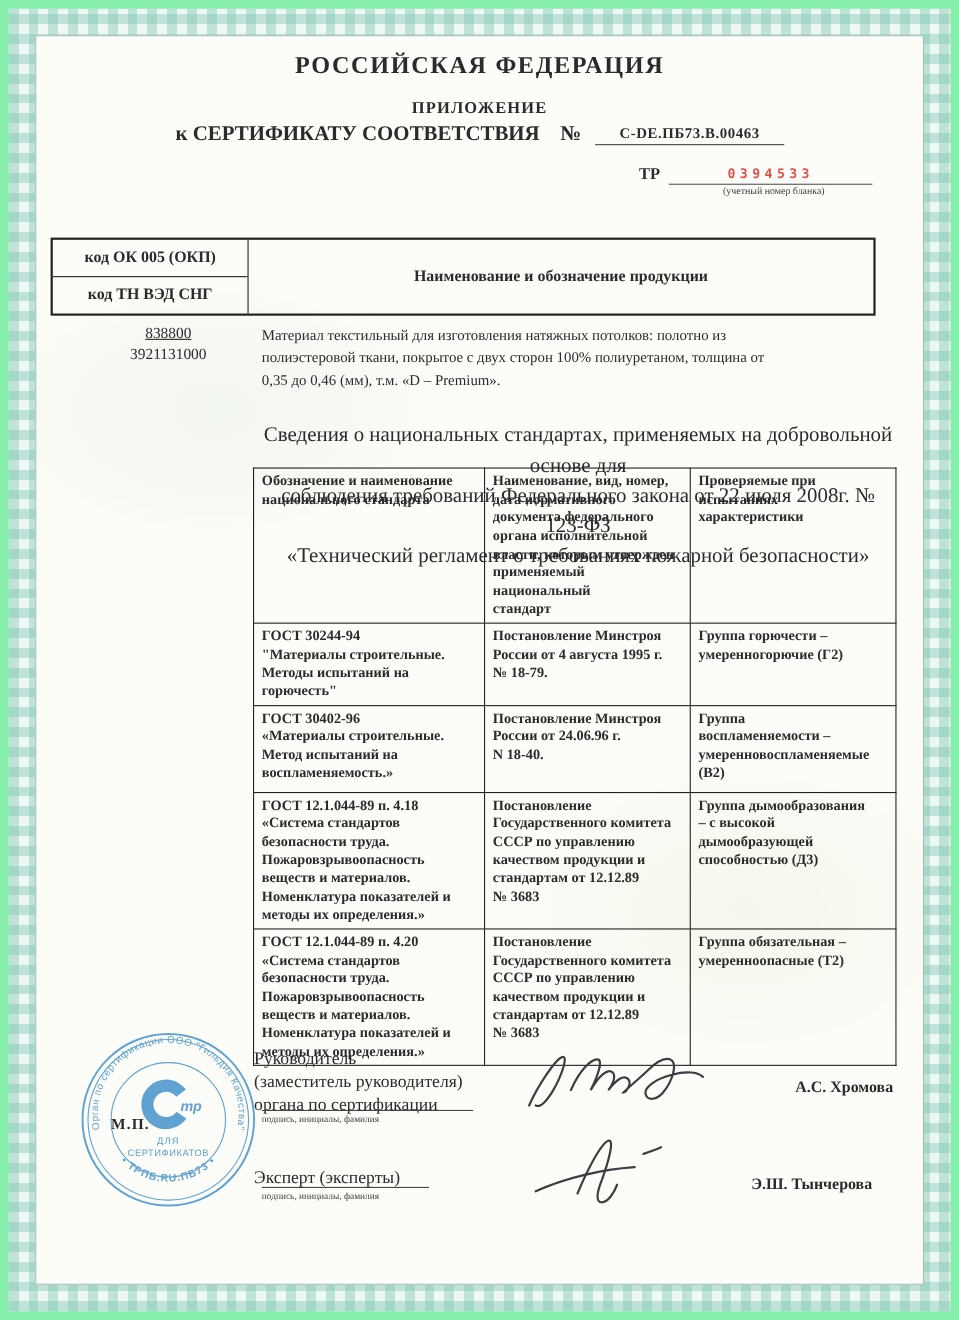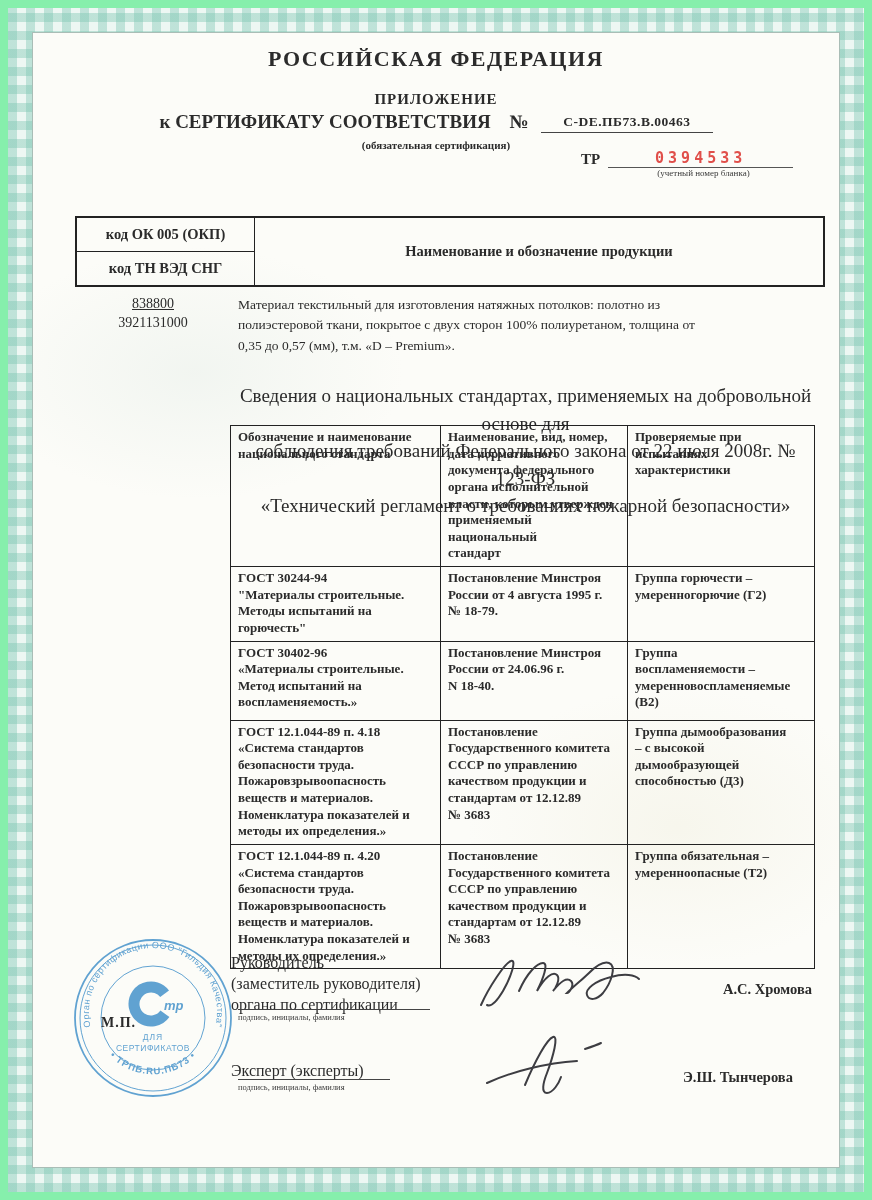--- a/index.html
+++ b/index.html
@@ -32,25 +32,25 @@
   .cert-line { position:absolute; top:78px; left:0; right:0; text-align:center;
     font-size:19px; font-weight:bold; white-space:nowrap; }
   .cert-no { display:inline-block; font-size:13.5px; letter-spacing:.5px;
     border-bottom:1px solid #444; padding:0 22px 2px 22px; vertical-align:2px; }
   .oblig { position:absolute; top:106px; left:0; right:0; text-align:center;
     font-size:11px; font-weight:bold; }
   .tr-block { position:absolute; top:116px; left:548px; }
   .tr-label { display:inline-block; font-size:15px; font-weight:bold; vertical-align:bottom; }
   .tr-num-wrap { display:inline-block; width:185px; text-align:center;
     border-bottom:1px solid #555; margin-left:8px; }
-  .tr-num { font-family:"DejaVu Sans Mono", monospace; font-size:15px; font-weight:bold;
+  .tr-num { font-family:"DejaVu Sans Mono", monospace; font-size:12px; font-weight:bold;
     letter-spacing:4px; color:#e04f4a; }
   .tr-caption { width:185px; margin-left:30px; text-align:center; font-size:9px; color:#3a3a3a; }
   
-  .codes-box { position:absolute; top:183px; left:42px; width:750px; height:71px;
+  .codes-box { position:absolute; top:183px; left:13px; width:750px; height:71px;
     border:2px solid #222; display:flex; }
   .codes-box .left { width:178px; border-right:1.5px solid #222; display:flex; flex-direction:column; }
   .codes-box .left .cell { flex:1; display:flex; align-items:center; justify-content:center;
     font-size:14.5px; font-weight:bold; }
   .codes-box .left .cell:first-child { border-bottom:1.5px solid #222; }
   .codes-box .right { flex:1; display:flex; align-items:center; justify-content:center;
     font-size:14.5px; font-weight:bold; }
   
   .code-col { position:absolute; top:262px; left:31px; width:178px; text-align:center;
     font-size:14px; line-height:1.35; }
@@ -88,41 +88,40 @@
   <div class="ribbon"></div>
   <div class="inner">
 
     <div class="hdr-country">РОССИЙСКАЯ ФЕДЕРАЦИЯ</div>
     <div class="hdr-app">ПРИЛОЖЕНИЕ</div>
     <div class="cert-line">
       <span>к СЕРТИФИКАТУ СООТВЕТСТВИЯ</span>
       <span style="margin:0 8px 0 14px;">№</span>
       <span class="cert-no">С-DE.ПБ73.В.00463</span>
     </div>
-    <div class="oblig">(обязательная сертификация)</div>
     <div class="tr-block">
       <span class="tr-label">ТР</span><span class="tr-num-wrap"><span class="tr-num">0394533</span></span>
       <div class="tr-caption">(учетный номер бланка)</div>
     </div>
 
     <div class="codes-box">
       <div class="left">
         <div class="cell">код ОК 005 (ОКП)</div>
         <div class="cell">код ТН ВЭД СНГ</div>
       </div>
       <div class="right">Наименование и обозначение продукции</div>
     </div>
 
     <div class="code-col">
       <div class="code-okp">838800</div>
       <div>3921131000</div>
     </div>
     <div class="product-text">Материал текстильный для изготовления натяжных потолков: полотно из
 полиэстеровой ткани, покрытое с двух сторон 100% полиуретаном, толщина  от
-0,35 до 0,57 (мм), т.м. «D – Premium».</div>
+0,35 до 0,46 (мм), т.м. «D – Premium».</div>
     <div class="intro-text">Сведения о национальных стандартах, применяемых на  добровольной основе для
 соблюдения требований Федерального закона от 22 июля 2008г. № 123-ФЗ
 «Технический регламент о требованиях пожарной безопасности»</div>
 
     <table class="std-table">
       <colgroup>
           <col class="c1">
           <col class="c2">
           <col class="c3">
         </colgroup>

